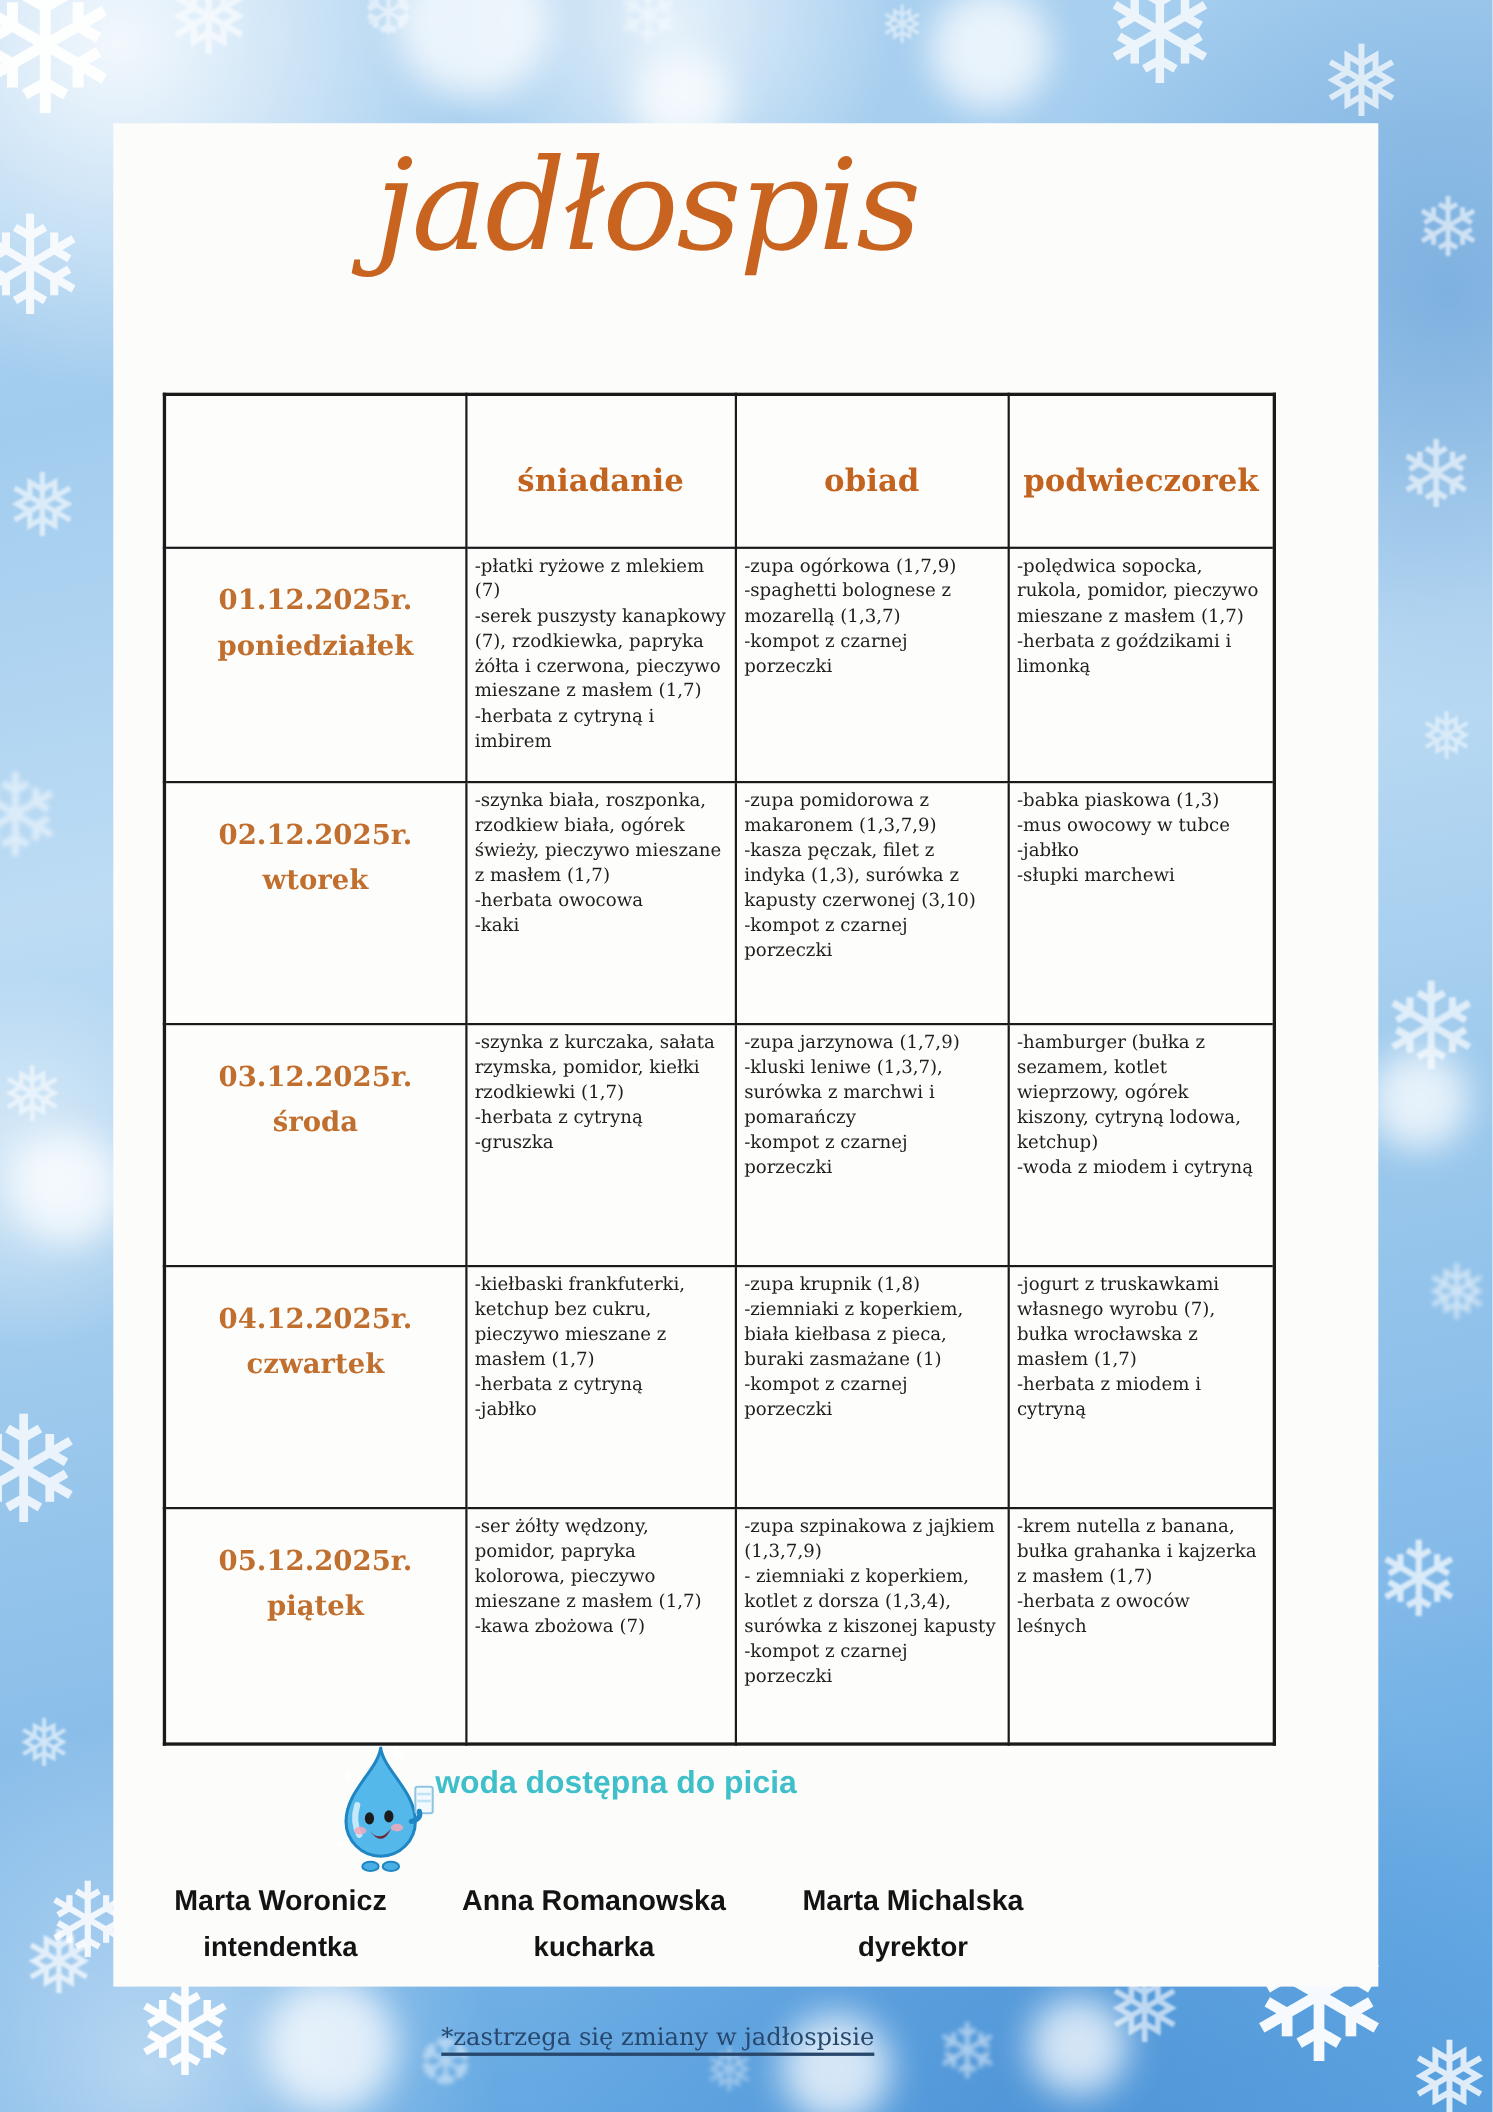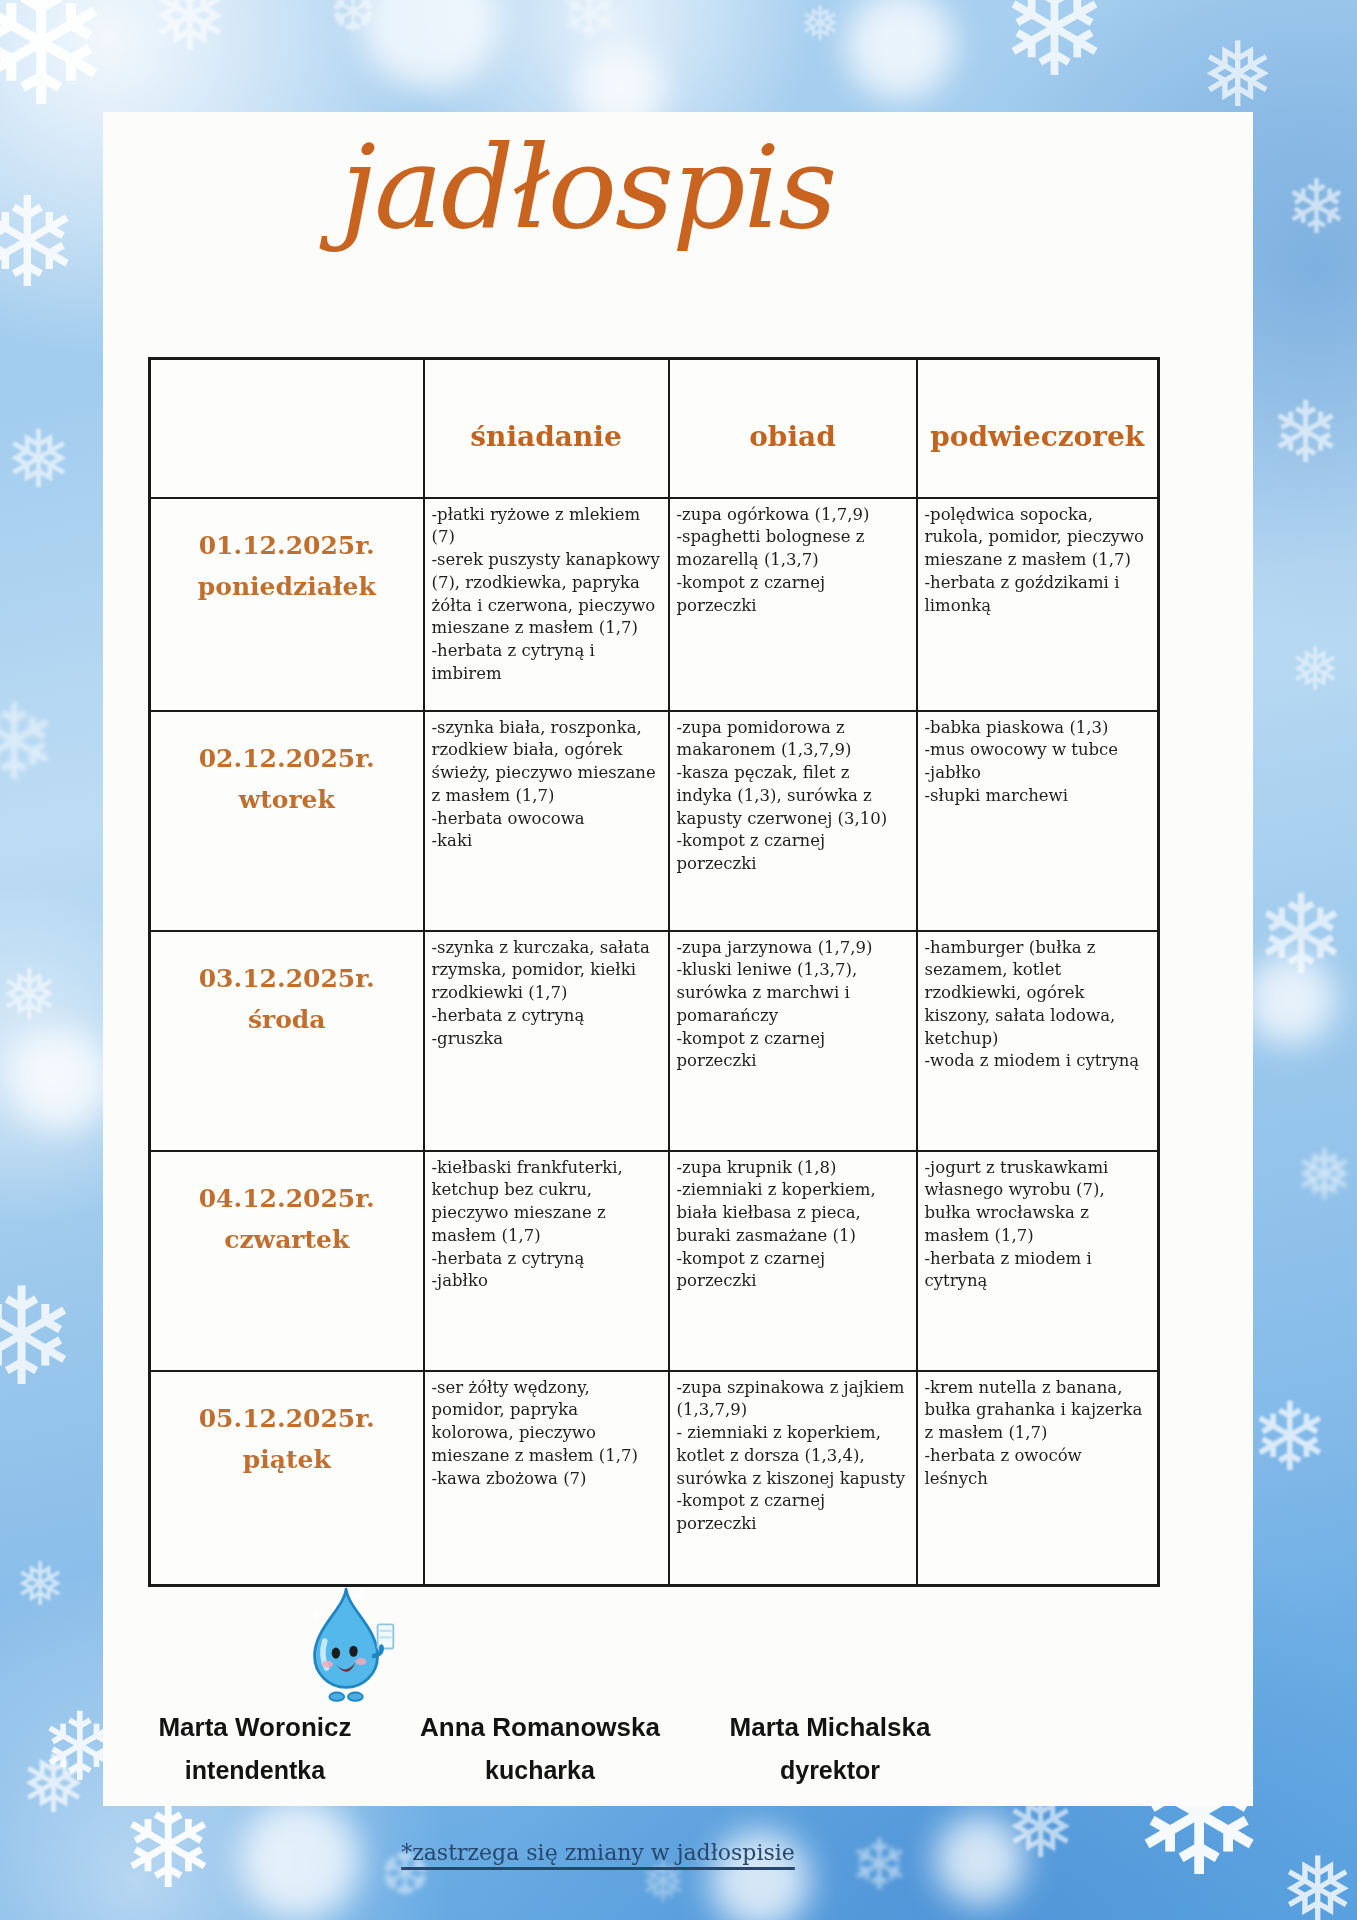--- a/index.html
+++ b/index.html
@@ -144,21 +144,21 @@
       <td class="date">
         <span>03.12.2025r.</span><br>
         <span>środa</span>
       </td>
       <td class="meal">-szynka z kurczaka, sałata rzymska, pomidor, kiełki rzodkiewki (1,7)
 -herbata z cytryną
 -gruszka</td>
       <td class="meal">-zupa jarzynowa (1,7,9)
 -kluski leniwe (1,3,7), surówka z marchwi i pomarańczy
 -kompot z czarnej porzeczki</td>
-      <td class="meal">-hamburger (bułka z sezamem, kotlet rzodkiewki, ogórek kiszony, sałata lodowa, ketchup)
+      <td class="meal">-hamburger (bułka z sezamem, kotlet wieprzowy, ogórek kiszony, cytryną lodowa, ketchup)
 -woda z miodem i cytryną</td>
     </tr>
     <tr style="height:220px">
       <td class="date">
         <span>04.12.2025r.</span><br>
         <span>czwartek</span>
       </td>
       <td class="meal">-kiełbaski frankfuterki, ketchup bez cukru, pieczywo mieszane z masłem (1,7)
 -herbata z cytryną
 -jabłko</td>
@@ -199,20 +199,21 @@
     <line x1="90" y1="60" x2="103" y2="60" stroke="#bfe2f4" stroke-width="2.5"></line>
     <path d="M84 80 Q 94 78 92 70" stroke="#1f86c4" stroke-width="5" fill="none" stroke-linecap="round"></path>
     <ellipse cx="43" cy="77" rx="4.5" ry="6" fill="#1c1c1c"></ellipse>
     <ellipse cx="62" cy="75" rx="4.5" ry="6" fill="#1c1c1c"></ellipse>
     <path d="M43 89 Q 53 101 64 87 Q 56 106 43 89 Z" fill="#6e2a34"></path>
     <ellipse cx="34" cy="89" rx="6" ry="3.8" fill="#f4a9bc" opacity=".85"></ellipse>
     <ellipse cx="70" cy="86" rx="6" ry="3.8" fill="#f4a9bc" opacity=".85"></ellipse>
   </svg>
 
   <div class="water-note">
+    <div>woda dostępna do picia</div>
   </div>
 
   <div class="sig" style="left:22px;top:1602px">
     <div class="name">Marta Woronicz</div>
     <div class="role">intendentka</div>
   </div>
   <div class="sig" style="left:597px;top:1602px">
     <div class="name">Marta Michalska</div>
     <div class="role">dyrektor</div>
   </div>

